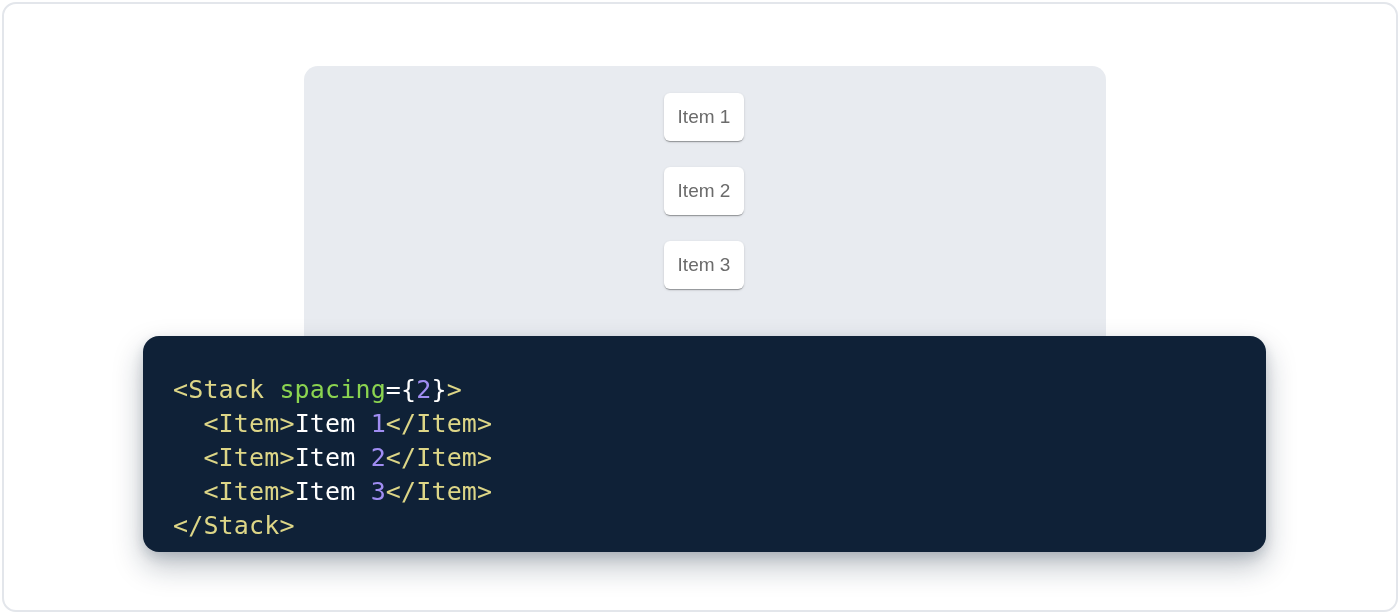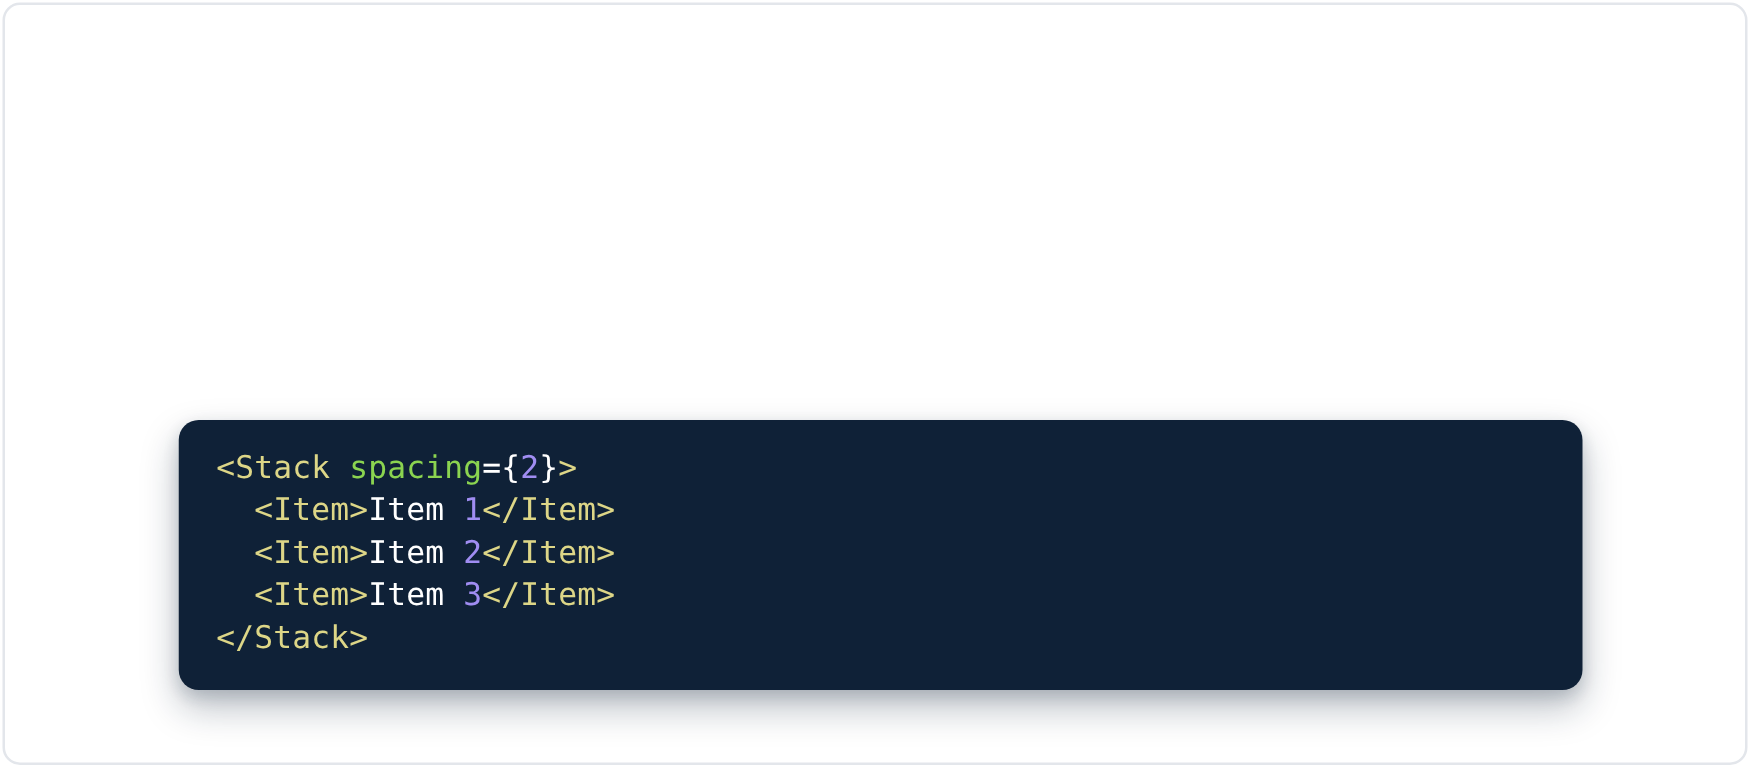--- a/index.html
+++ b/index.html
@@ -49,21 +49,21 @@
   .demo-item:nth-of-type(2) { top: 101px; }  
   .demo-item:nth-of-type(3) { top: 175px; }  
   .code-block {
     position: absolute;
     left: 139px;
     top: 332px;
     width: 1123px;
     height: 216px;
     background: var(--code-bg, #0f2137);
     border-radius: 16px;
-    padding: 21px 30px;
+    padding: 37px 30px;
     z-index: 2;
     box-shadow: 0 14px 30px rgba(15, 33, 55, 0.28),
                 0 5px 12px rgba(15, 33, 55, 0.14);
   }
   .code {
     font-family: "DejaVu Sans Mono", "Liberation Mono", monospace;
     font-size: 25px;
     line-height: 34px;
     letter-spacing: 0.15px;
     white-space: pre;
@@ -73,19 +73,30 @@
   .tok-attr  { color: var(--tok-attr, #8bd450); }
   .tok-num   { color: var(--tok-num, #a08df2); }
   .tok-plain { color: var(--tok-plain, #ffffff); }
 </style>
 </head>
 <body>
 
 <div class="stage">
   <div class="content-card">
 
+    <div class="demo-panel">
+      <div class="demo-item">
+        <span>Item 1</span>
+      </div>
+      <div class="demo-item">
+        <span>Item 2</span>
+      </div>
+      <div class="demo-item">
+        <span>Item 3</span>
+      </div>
+    </div>
 
     <div class="code-block">
       <pre class="code"><div class="code-line"><span class="tok-tag">&lt;Stack</span><span class="tok-plain"> </span><span class="tok-attr">spacing</span><span class="tok-plain">=</span><span class="tok-plain">{</span><span class="tok-num">2</span><span class="tok-plain">}</span><span class="tok-tag">&gt;</span></div><div class="code-line"><span class="tok-plain">  </span><span class="tok-tag">&lt;Item&gt;</span><span class="tok-plain">Item </span><span class="tok-num">1</span><span class="tok-tag">&lt;/Item&gt;</span></div><div class="code-line"><span class="tok-plain">  </span><span class="tok-tag">&lt;Item&gt;</span><span class="tok-plain">Item </span><span class="tok-num">2</span><span class="tok-tag">&lt;/Item&gt;</span></div><div class="code-line"><span class="tok-plain">  </span><span class="tok-tag">&lt;Item&gt;</span><span class="tok-plain">Item </span><span class="tok-num">3</span><span class="tok-tag">&lt;/Item&gt;</span></div><div class="code-line"><span class="tok-tag">&lt;/Stack&gt;</span></div></pre>
     </div>
 
   </div>
 </div>
 
 </body></html>

